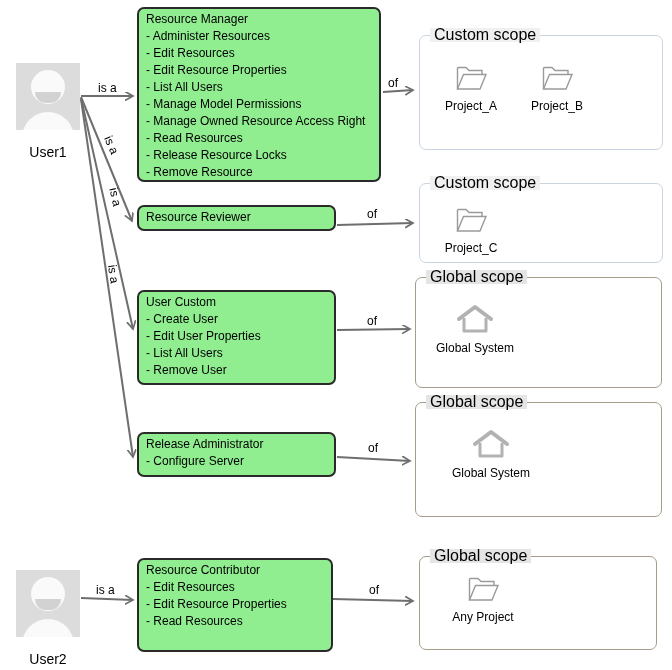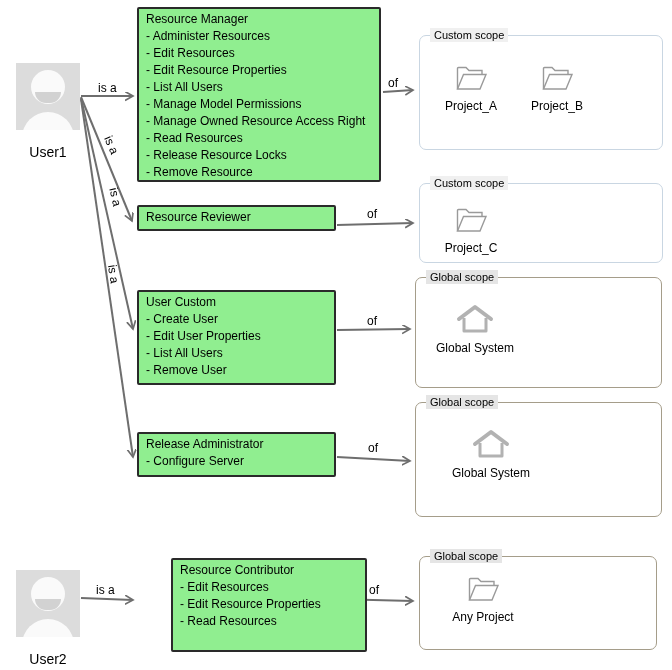--- a/index.html
+++ b/index.html
@@ -13,30 +13,30 @@
   .user { position:absolute; width:64px; text-align:center; }
   .avatar { position:relative; width:64px; height:67px; background:#dcdcdc; overflow:hidden; margin:0 auto; }
   .avatar .head { position:absolute; top:7px; left:50%; transform:translateX(-50%); width:34px; height:34px; background:#fafafa; border-radius:50%; }
   .avatar .smile { position:absolute; top:29px; left:50%; transform:translateX(-50%); width:26px; height:11px; background:#d2d2d2; border-radius:0 0 13px 13px; }
   .avatar .torso { position:absolute; bottom:-13px; left:50%; transform:translateX(-50%); width:52px; height:31px; background:#fafafa; border-radius:26px 26px 0 0; }
   .user-label { margin-top:14px; font-size:14px; font-weight:normal; }
 
   
   .role {
     position:absolute; box-sizing:border-box; background:#90ee90;
-    border:2px solid #2a2a2a; border-radius:2px; padding:2px 6px 0 7px;
+    border:2px solid #2a2a2a; border-radius:7px; padding:2px 6px 0 7px;
     font-size:12px; line-height:17px; white-space:nowrap; overflow:hidden;
   }
   .role .rline { height:17px; }
 
   
   .scope { position:absolute; box-sizing:border-box; background:#fff; border-radius:7px; }
   .scope.custom { border:1px solid #c9d6e2; }
   .scope.global { border:1px solid #a59d8a; }
-  .scope-label { position:absolute; top:-8px; left:10px; font-size:11px; line-height:14px; padding:0 4px; white-space:nowrap; }
+  .scope-label { position:absolute; top:-8px; left:10px; font-size:16px; line-height:14px; padding:0 4px; white-space:nowrap; }
   .scope.custom .scope-label { background:#f0f0f0; }
   .scope.global .scope-label { background:#e5e5e5; }
   .items { display:flex; gap:24px; padding:24px 0 0 20px; }
   .item { display:flex; flex-direction:column; align-items:center; min-width:62px; }
   .item .icon { height:32px; display:flex; align-items:flex-end; }
   .item-label { margin-top:7px; font-size:12px; font-weight:normal; white-space:nowrap; }
 
   
   .edge-label { position:absolute; font-size:12px; line-height:14px; white-space:nowrap; }
   .rot { transform-origin:center center; }
@@ -118,21 +118,21 @@
     <div class="rline">- Edit User Properties</div>
     <div class="rline">- List All Users</div>
     <div class="rline">- Remove User</div>
   </div>
 
   <div class="role" style="left:137px; top:432px; width:199px; height:45px;">
     <div class="rline">Release Administrator</div>
     <div class="rline">- Configure Server</div>
   </div>
 
-  <div class="role" style="left:137px; top:558px; width:196px; height:94px;margin-left:34px;">
+  <div class="role" style="left:137px; top:558px; width:196px; height:94px;">
     <div class="rline">Resource Contributor</div>
     <div class="rline">- Edit Resources</div>
     <div class="rline">- Edit Resource Properties</div>
     <div class="rline">- Read Resources</div>
   </div>
 
   <div class="scope custom" style="left:419px; top:35px; width:244px; height:115px;">
     <div class="scope-label">Custom scope</div>
     <div class="items">
       <div class="item">

